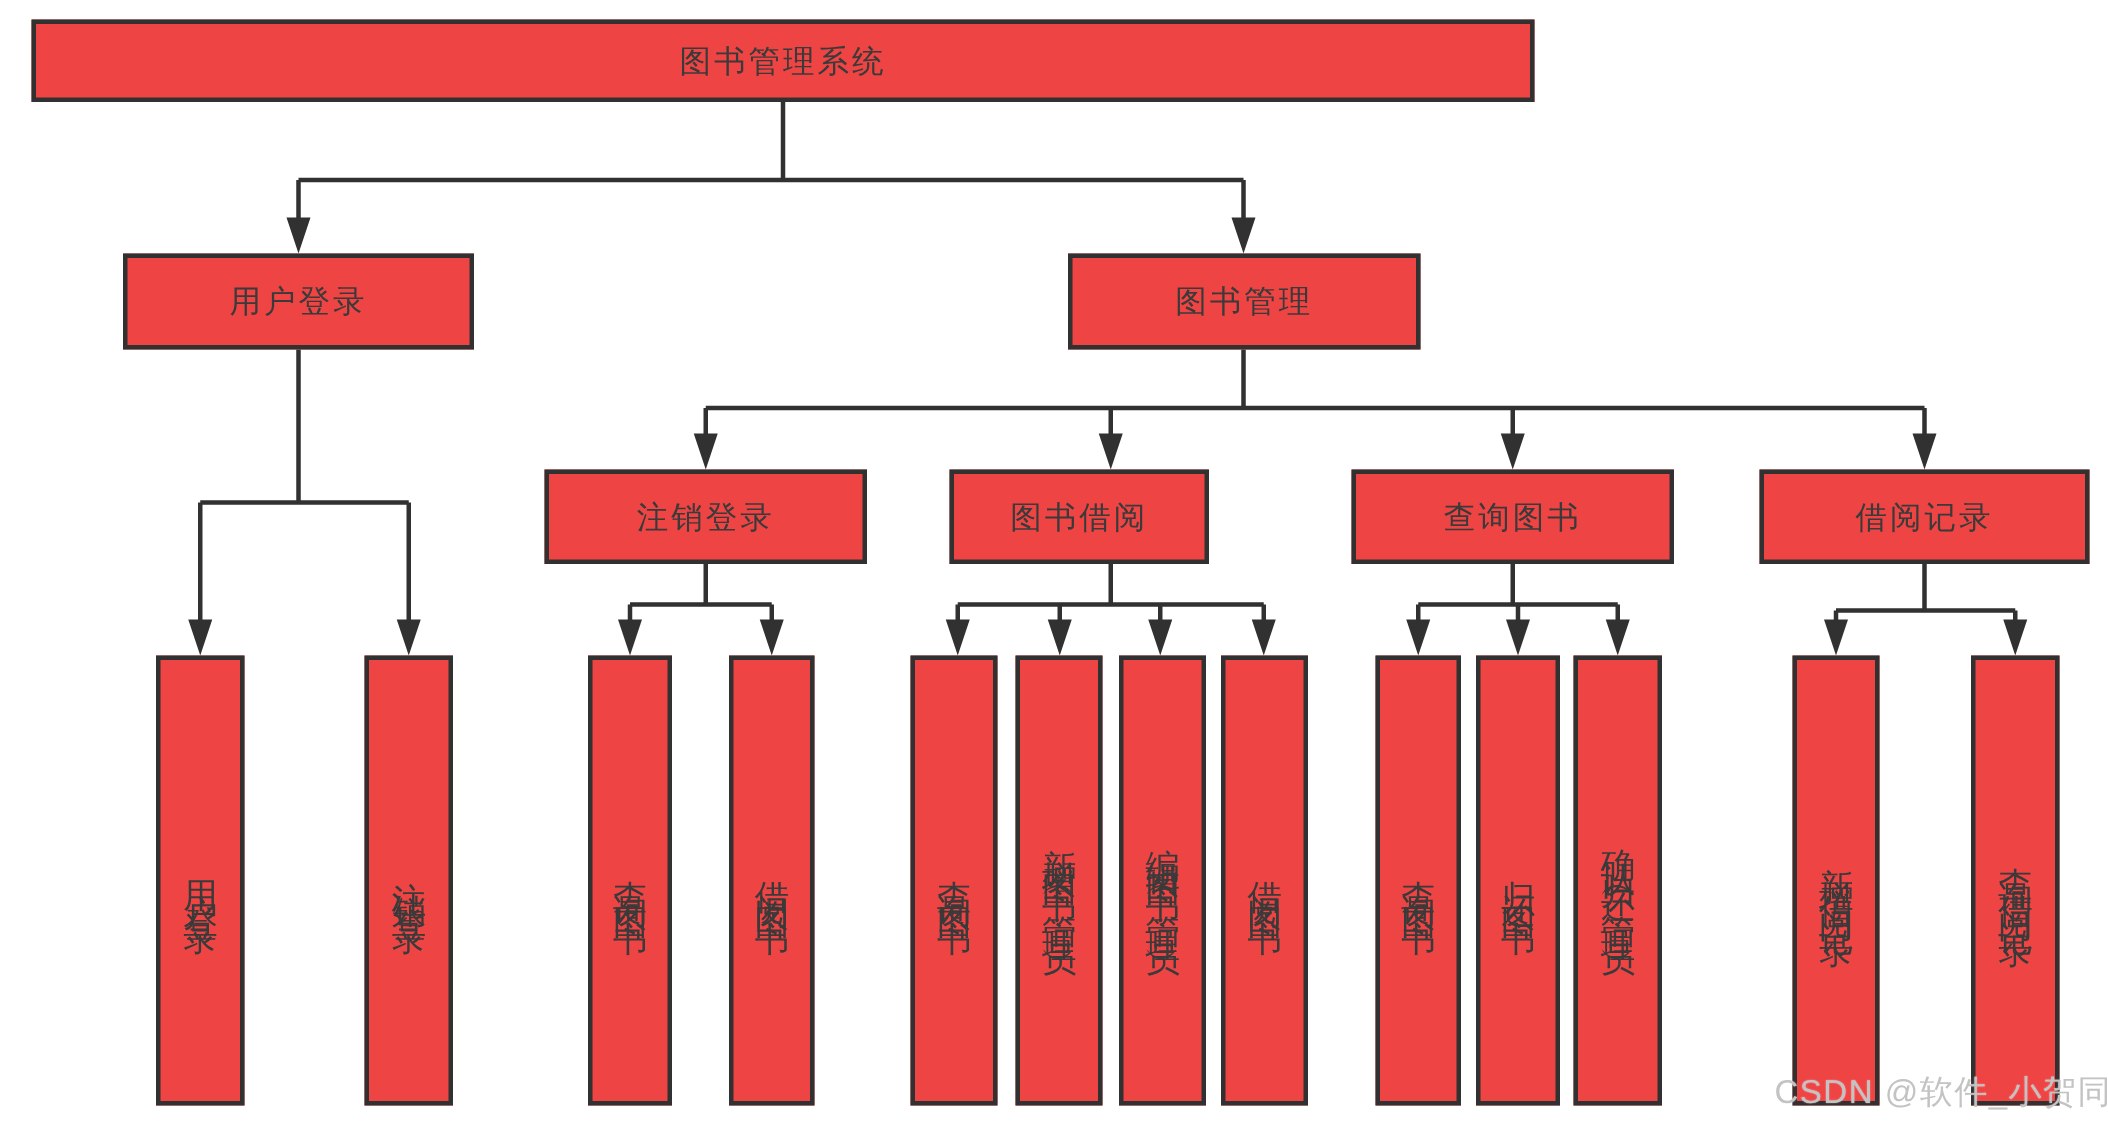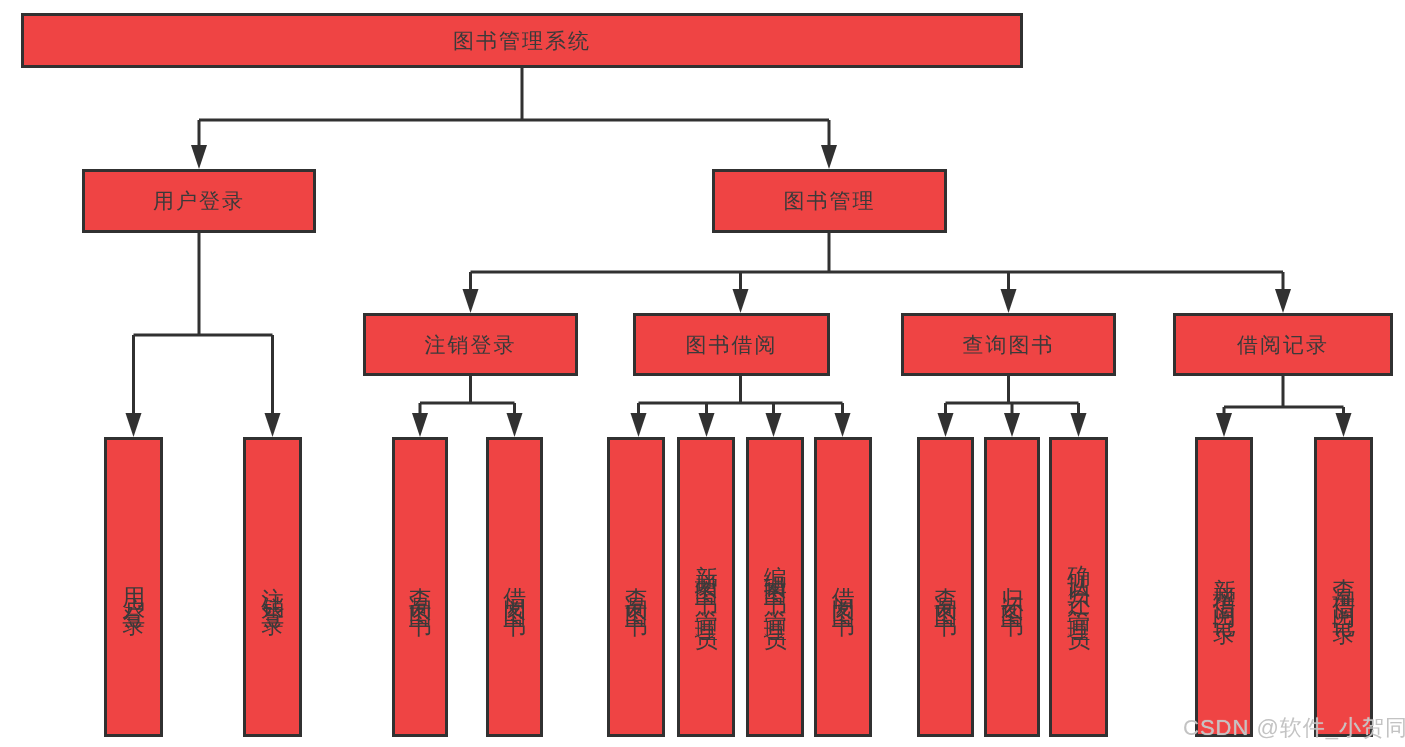--- a/index.html
+++ b/index.html
@@ -85,21 +85,21 @@
       <polygon points="1335.5,413 1351.5,413 1343.5,437"></polygon>
     </g>
   </svg>
 
   <div class="node h-node" style="left:21px;top:13px;width:1002px;height:55px;">图书管理系统</div>
 
   <div class="node h-node" style="left:82px;top:169px;width:234px;height:64px;">用户登录</div>
   <div class="node h-node" style="left:712px;top:169px;width:235px;height:64px;">图书管理</div>
 
   <div class="node h-node" style="left:363px;top:313px;width:215px;height:63px;">注销登录</div>
-  <div class="node h-node" style="left:633px;top:313px;width:197px;height:63px;">图书借阅</div>
+  <div class="node h-node" style="left:633px;top:313px;width:173px;height:63px;">图书借阅</div>
   <div class="node h-node" style="left:901px;top:313px;width:215px;height:63px;">查询图书</div>
   <div class="node h-node" style="left:1173px;top:313px;width:220px;height:63px;">借阅记录</div>
 
   <div class="node v-node" style="left:104px;top:437px;width:59px;height:300px;">用户登录</div>
   <div class="node v-node" style="left:243px;top:437px;width:59px;height:300px;">注销登录</div>
 
   <div class="node v-node" style="left:392px;top:437px;width:56px;height:300px;">查询图书</div>
   <div class="node v-node" style="left:486px;top:437px;width:57px;height:300px;">借阅图书</div>
 
   <div class="node v-node" style="left:607px;top:437px;width:58px;height:300px;">查询图书</div>

